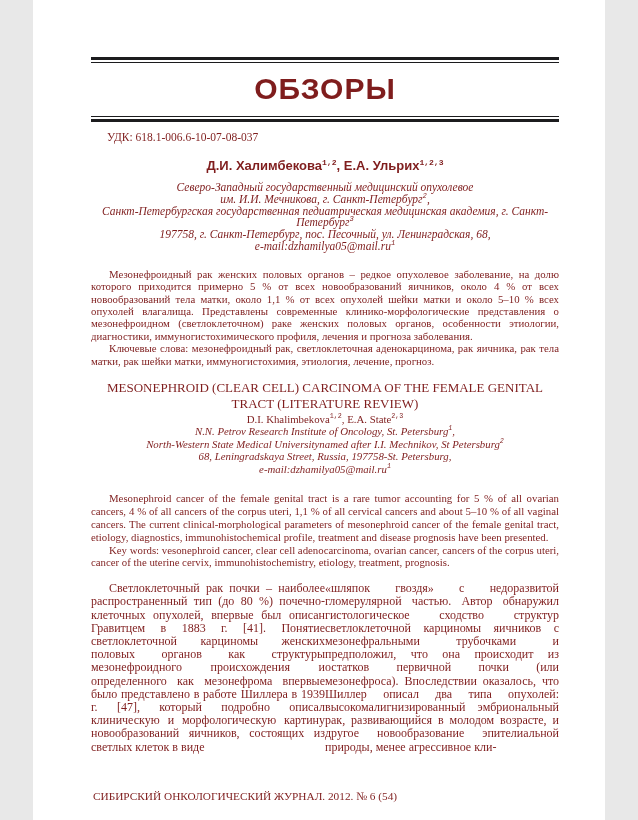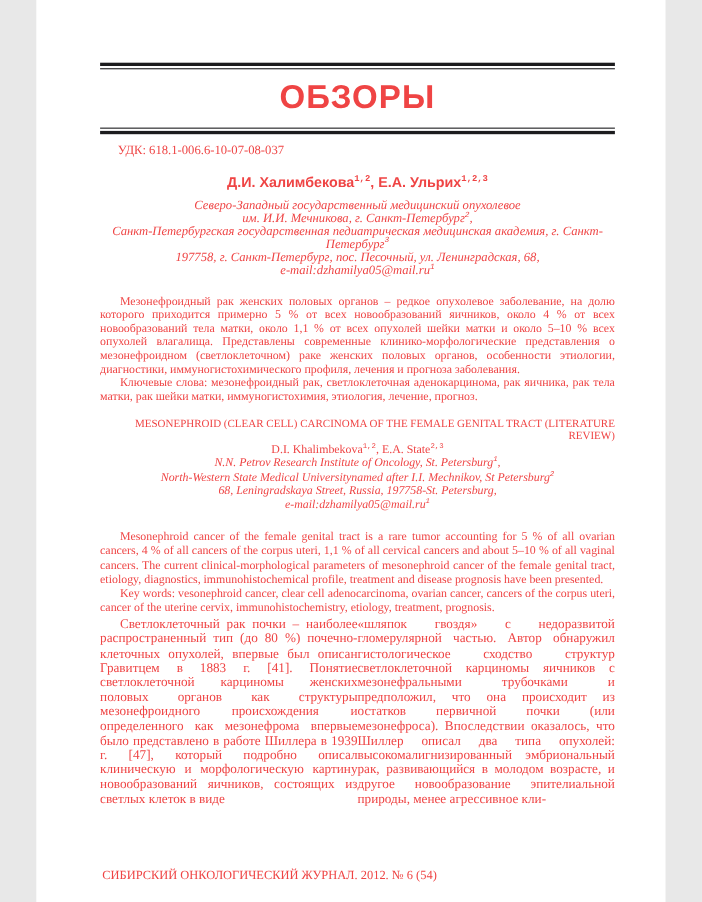--- a/index.html
+++ b/index.html
@@ -3,21 +3,21 @@
 <meta charset="utf-8">
 <style>
   * { margin: 0; padding: 0; box-sizing: border-box; }
   html, body { background: #e8e8e8; }
   .page {
     position: relative;
     width: 572px;
     height: 820px;
     margin: 0 auto;
     background: #ffffff;
-    color: #ef4444;
+    color: #7f1d1d;
     padding: 57px 46px 0 58px;
     overflow: hidden;
     font-family: "Liberation Serif", serif;
   }
   
   .rule-thick-thin { height: 6px; border-top: 3px solid #1c1c1e; border-bottom: 1px solid #1c1c1e; }
   .rule-thin-thick { height: 6px; border-top: 1px solid #1c1c1e; border-bottom: 3px solid #1c1c1e; }
   .section-banner {
     text-align: center;
     font-family: "Liberation Sans", sans-serif;
@@ -58,22 +58,22 @@
   .abstract-ru {
     margin-top: 15px;
     font-size: 10.8px;
     line-height: 12.4px;
     text-align: justify;
   }
   .abstract-ru p { text-indent: 18px; }
   
   .title-en {
     margin-top: 13px;
-    text-align: right;
-    font-size: 10px;
+    text-align: center;
+    font-size: 13px;
   }
   .authors-en {
     margin-top: 1px;
     text-align: center;
     font-size: 10.8px;
   }
   .affil-en {
     text-align: center;
     font-style: italic;
     font-size: 10.8px;
@@ -81,21 +81,21 @@
   }
   .abstract-en {
     margin-top: 17px;
     font-size: 10.8px;
     line-height: 12.8px;
     text-align: justify;
   }
   .abstract-en p { text-indent: 18px; }
   
   .body-columns {
-    margin-top: 2px;
+    margin-top: 13px;
     display: flex;
   }
   .col {
     width: 259.5px;
     font-size: 12px;
     line-height: 13.2px;
     text-align: justify;
   }
   .col p.indent { text-indent: 18px; }
   

